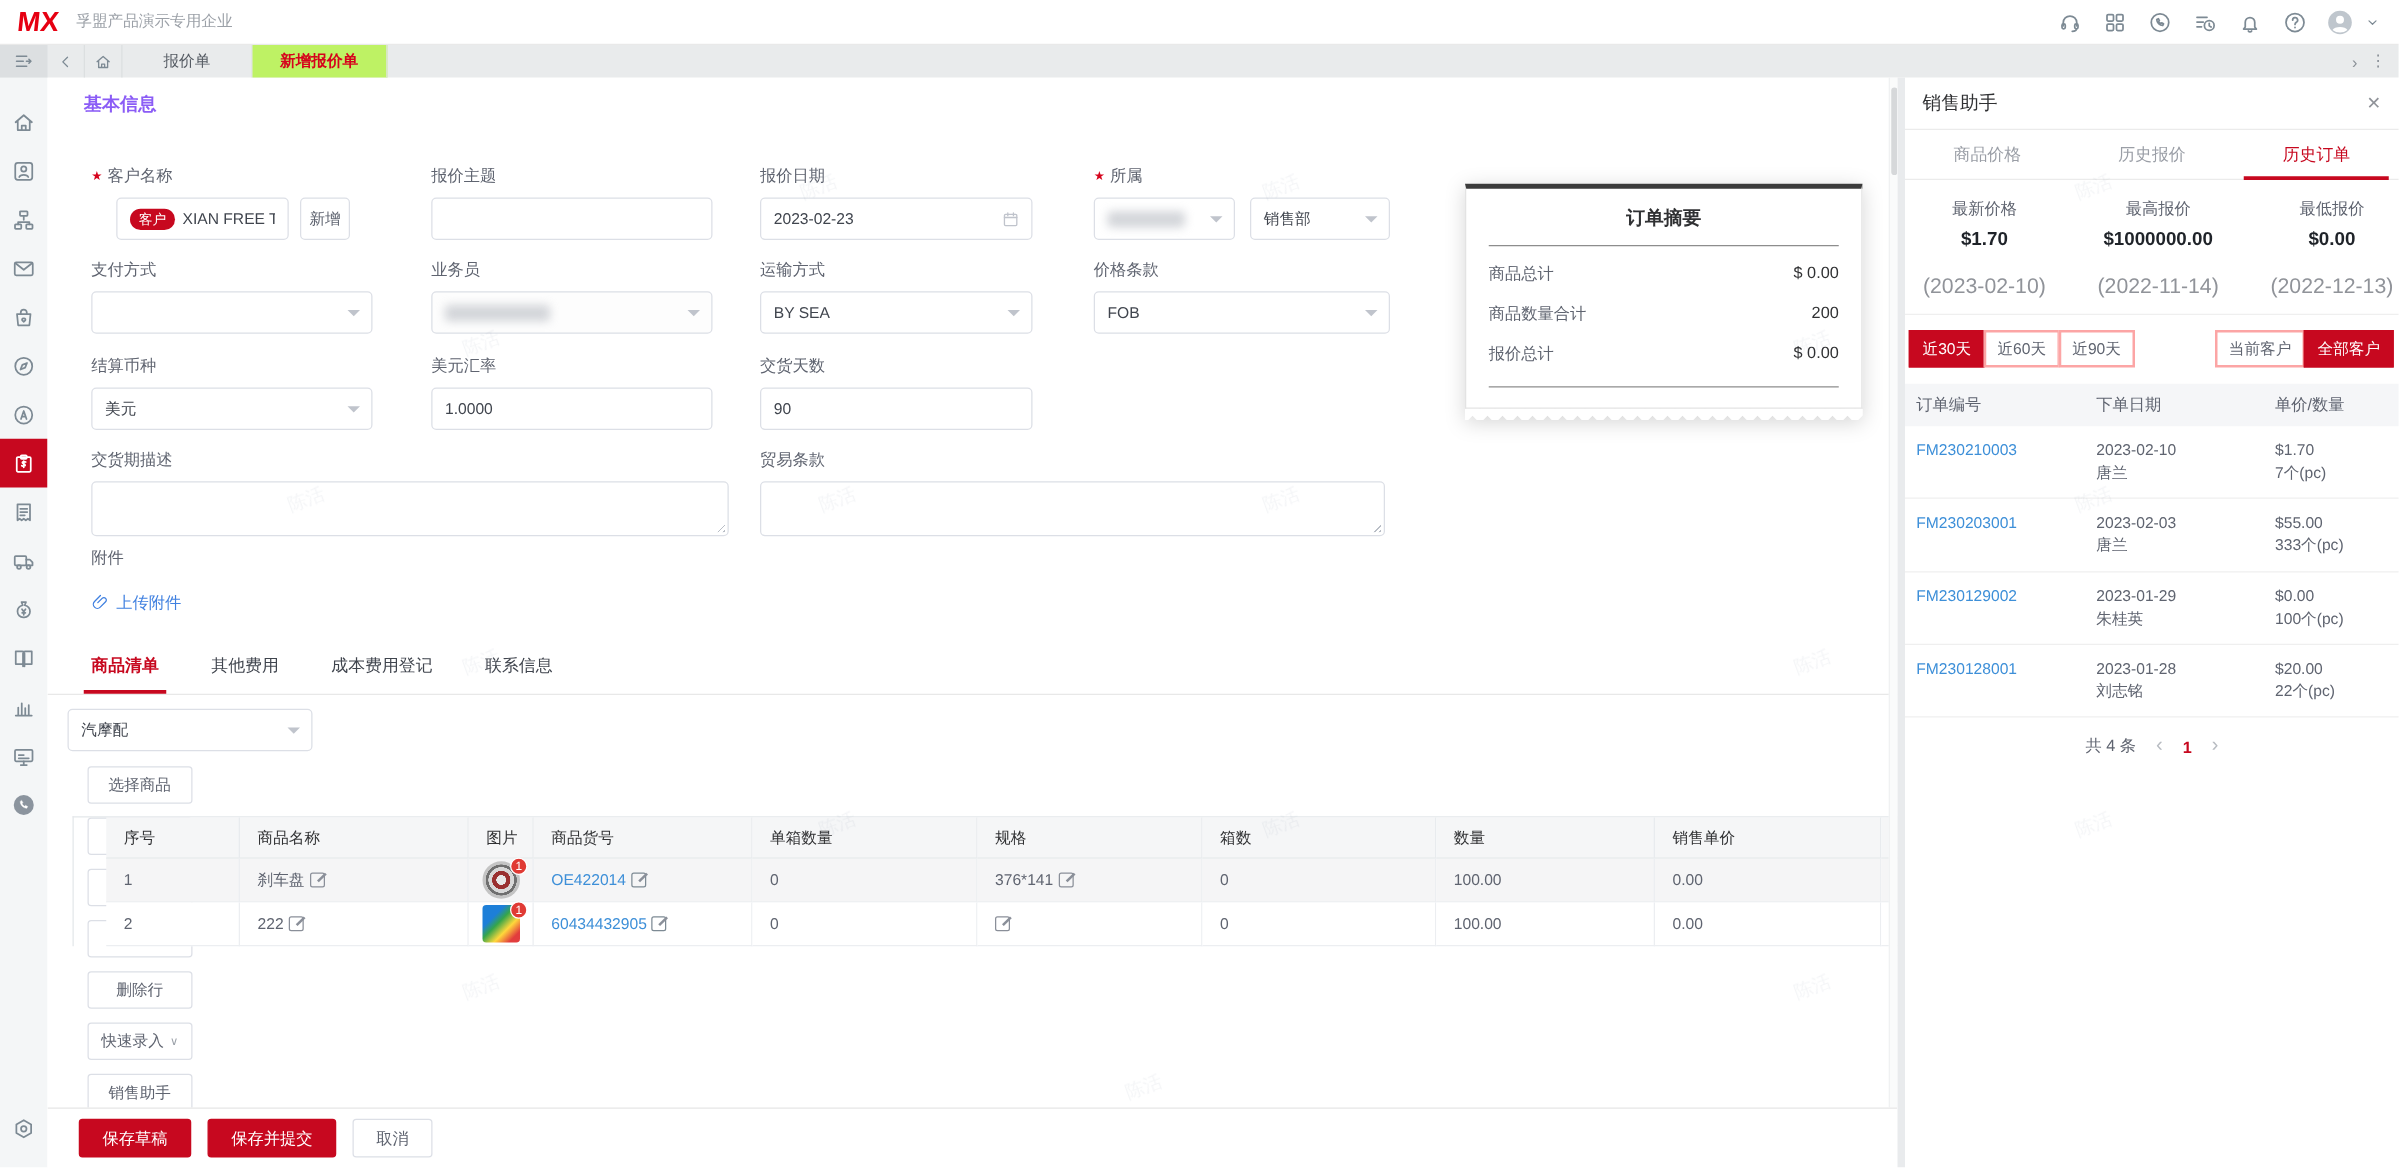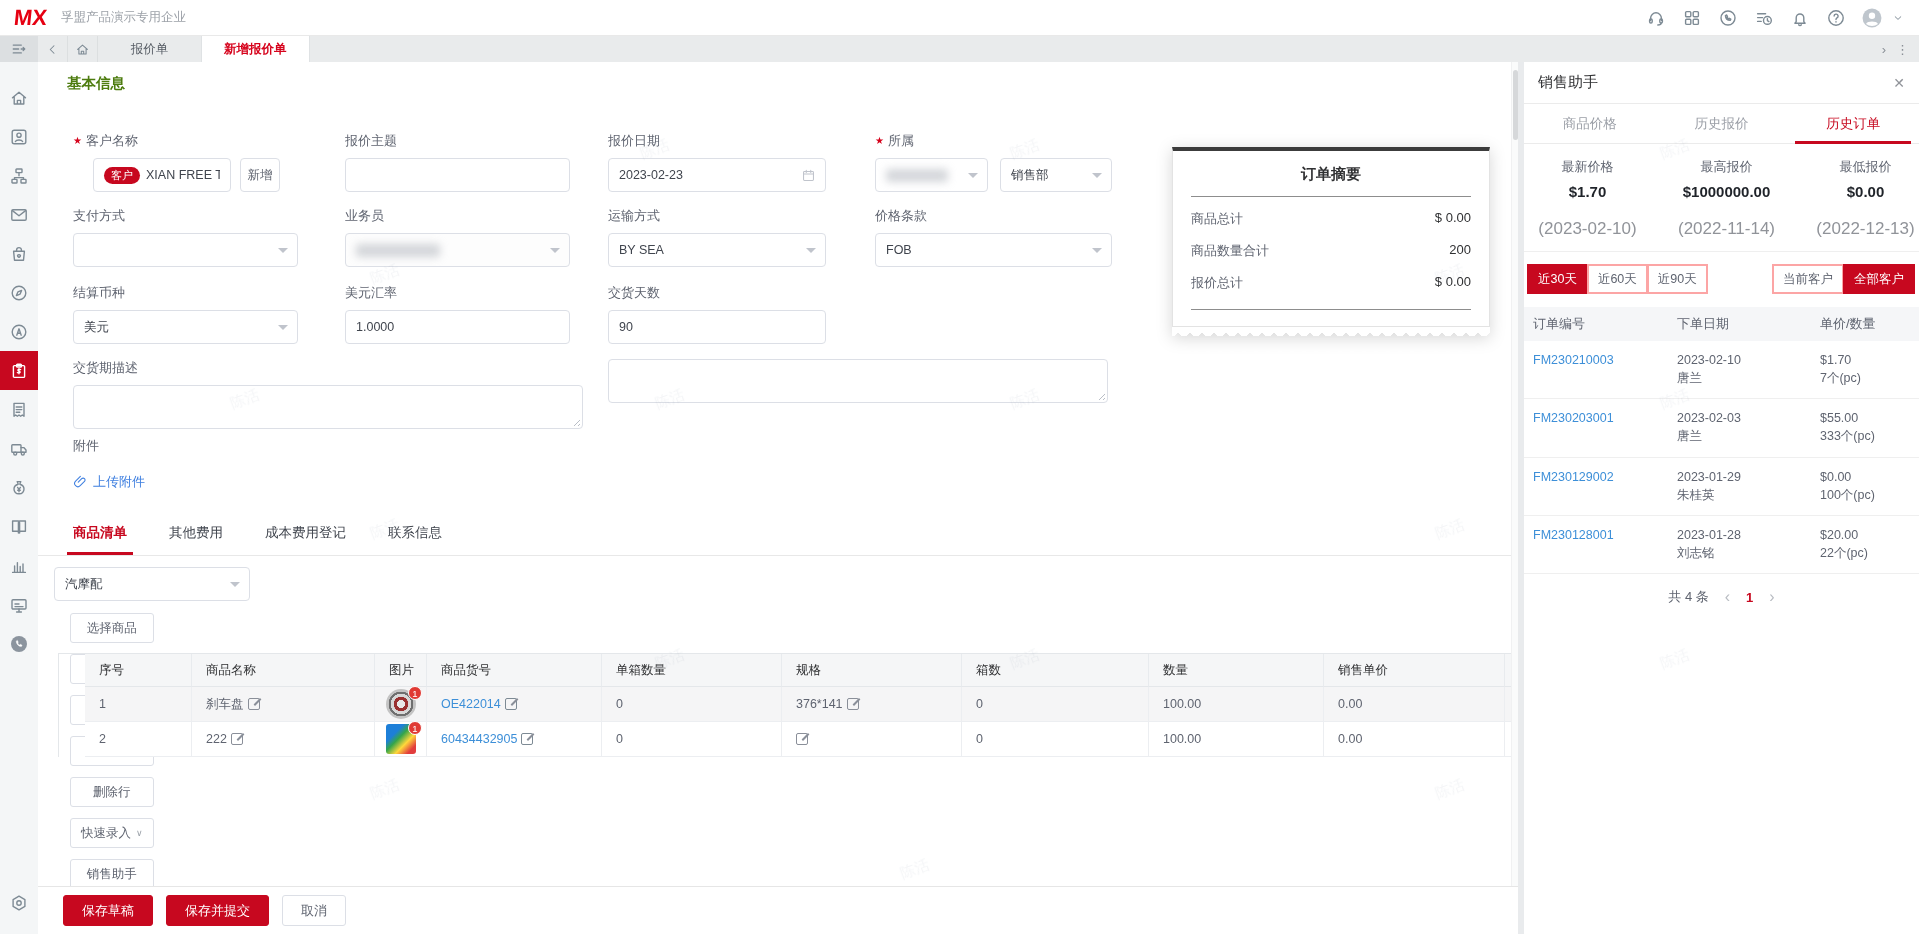--- a/index.html
+++ b/index.html
@@ -17,37 +17,37 @@
   .tbi[data-name="avatar"] svg { width:24px; height:24px; }
   .tbi[data-name="chevron-down-icon"] { width:14px; margin-left:-6px; }
 
   
   .tabbar { height:26px; background:#e9ebec; display:flex; align-items:stretch; position:relative; z-index:4; }
   .collapse-cell { width:38px; background:#dcdfe1; display:flex; align-items:center; justify-content:center; cursor:pointer; }
   .collapse-cell svg { width:18px; height:18px; }
   .nav-ic { width:30px; display:flex; align-items:center; justify-content:center; color:#8a9097; cursor:pointer; border-right:1px solid #dcdfe0; }
   .nav-ic svg { width:15px; height:15px; }
   .tab { min-width:104px; padding:0 22px; display:flex; align-items:center; justify-content:center; font-size:12.5px; color:#555b63; cursor:pointer; border-right:1px solid #dfe2e4; }
-  .tab.active { background:#ffffff; color:#d6031c; font-weight:bold; }
+  .tab.active { background:#bef264; color:#d6031c; font-weight:bold; }
   .tabbar-right { margin-left:auto; display:flex; align-items:center; gap:10px; padding-right:10px; color:#8a9097; }
   .tabbar-right .sm { cursor:pointer; font-size:13px; }
 
   
   .main-row { display:flex; height:872px; }
   .rail { width:38px; background:#f4f6f7; display:flex; flex-direction:column; align-items:center; padding-top:16px; padding-bottom:12px; }
   .rail-item { width:38px; height:39px; display:flex; align-items:center; justify-content:center; cursor:pointer; }
   .rail-item svg { width:20px; height:20px; }
   .rail-item.active { background:#c7081f; }
   .rail-item.active svg { stroke:#fff; }
   .rail-bottom { margin-top:auto; }
 
   .content { flex:1; background:#fff; position:relative; overflow:hidden; }
 
   
-  .sec-title { position:absolute; left:29px; top:12px; font-size:14.5px; font-weight:bold; color:#4d7c0f; }
+  .sec-title { position:absolute; left:29px; top:12px; font-size:14.5px; font-weight:bold; color:#8b5cf6; }
   .fg { position:absolute; }
   .lbl { display:block; font-size:13px; color:#5f6470; margin-bottom:8px; white-space:nowrap; }
   .req { color:#d6031c; font-size:10px; margin-right:4px; vertical-align:1px; }
   .inp { height:34px; border:1px solid #dcdfe6; border-radius:4px; background:#fff; display:flex; align-items:center; padding:0 10px; font-size:12.5px; color:#40454e; position:relative; overflow:hidden; white-space:nowrap; }
   .sel::after { content:''; position:absolute; right:9px; top:14px; border:5px solid transparent; border-top-color:#c0c4cc; }
   .ta { border:1px solid #dcdfe6; border-radius:4px; background:#fff; position:relative; }
   .ta .rsz { position:absolute; right:2px; bottom:2px; width:9px; height:9px; background:repeating-linear-gradient(135deg,transparent 0 2px,#b9bec6 2px 3px); clip-path:polygon(100% 0,0 100%,100% 100%); }
   .cust-tag { background:#c7081f; color:#fff; font-size:11px; border-radius:9px; padding:1px 7px; margin-right:6px; flex:none; }
   .btn { height:34px; border:1px solid #dcdfe6; border-radius:4px; background:#fff; color:#5f6470; font-size:12.5px; display:inline-flex; align-items:center; justify-content:center; cursor:pointer; padding:0 10px; }
   .blurpatch { display:inline-block; width:84px; height:13px; border-radius:3px; background:#b6bac1; filter:blur(4px); opacity:.6; }
@@ -454,20 +454,21 @@
         </div>
     </div>
 
     <div class="fg" style="left:35px;top:297px;">
       <span class="lbl" data-name="delivery-desc-label">交货期描述</span>
       <div class="ta" data-name="delivery-desc-textarea" style="width:510px;height:44px;">
           <span class="rsz"></span>
         </div>
     </div>
     <div class="fg" style="left:570px;top:297px;">
+      <span class="lbl" data-name="trade-terms-label">贸易条款</span>
       <div class="ta" data-name="trade-terms-textarea" style="width:500px;height:44px;">
           <span class="rsz"></span>
         </div>
     </div>
 
     <div class="fg" style="left:35px;top:375px;">
       <span class="lbl" data-name="attachment-label">附件</span>
       <div class="upload-link" data-name="upload-attachment-link" style="margin-top:10px;">
         <span data-name="paperclip-icon">
             <svg class="ic" viewBox="0 0 20 20">

